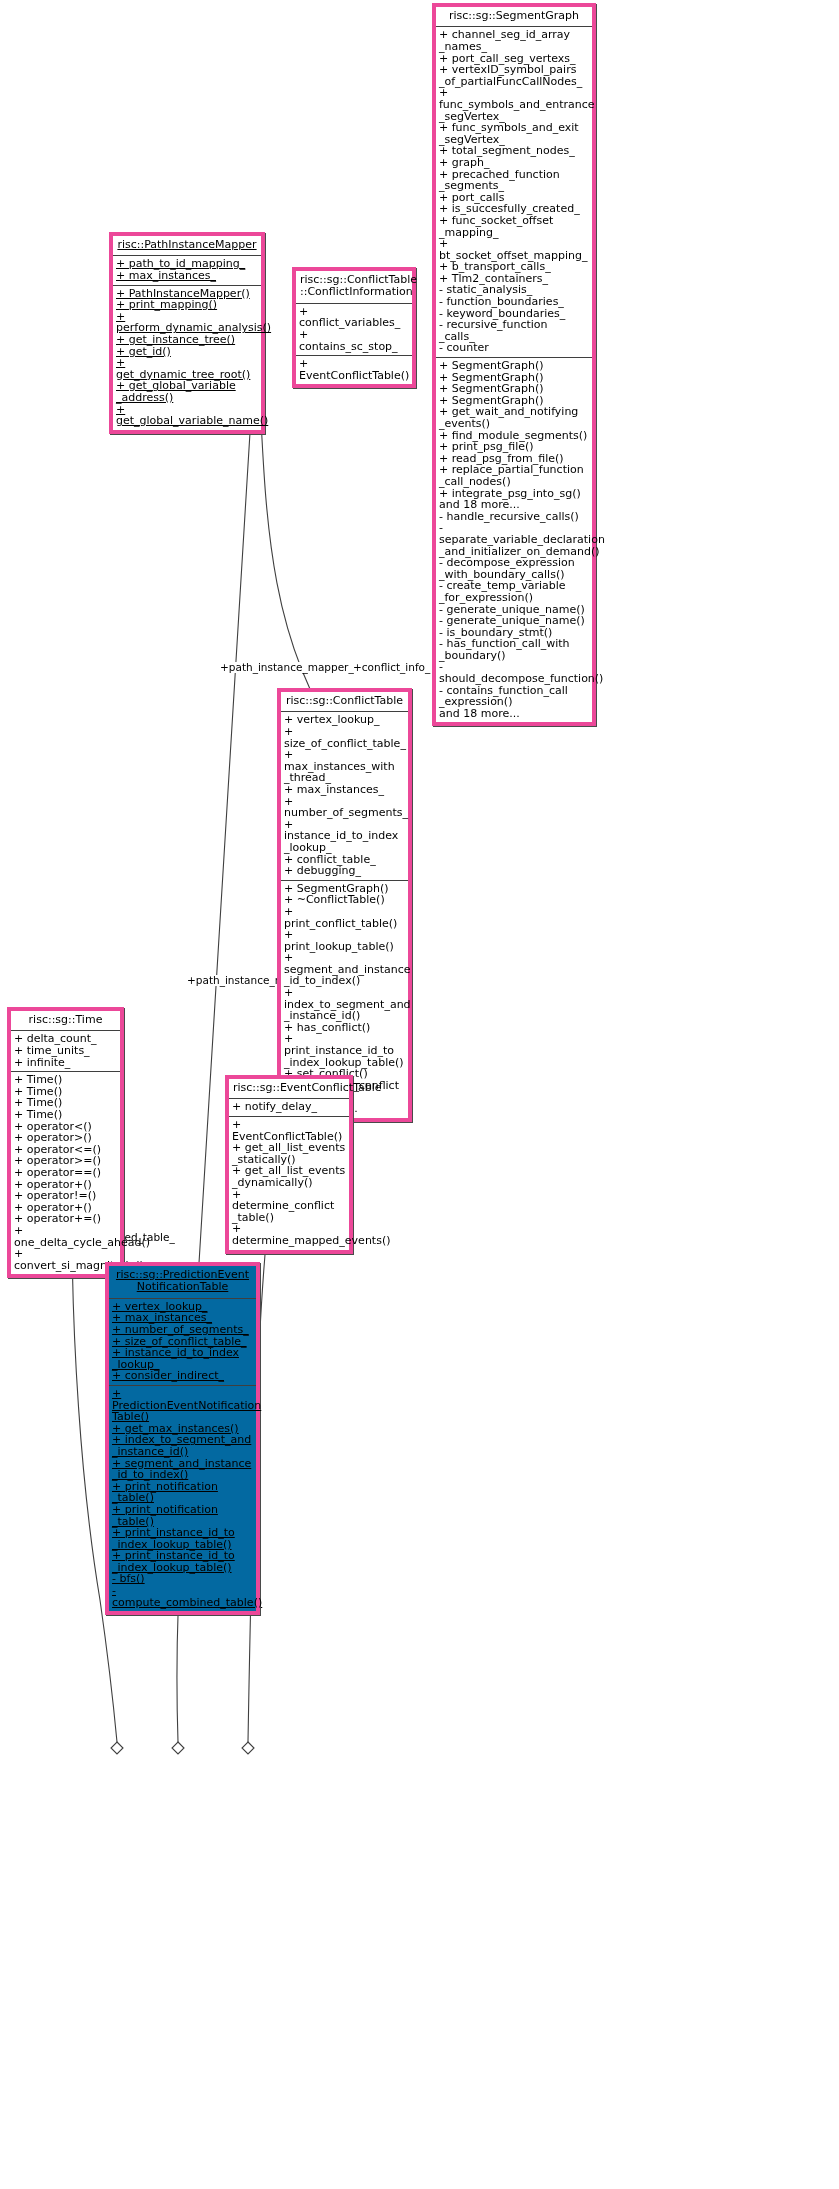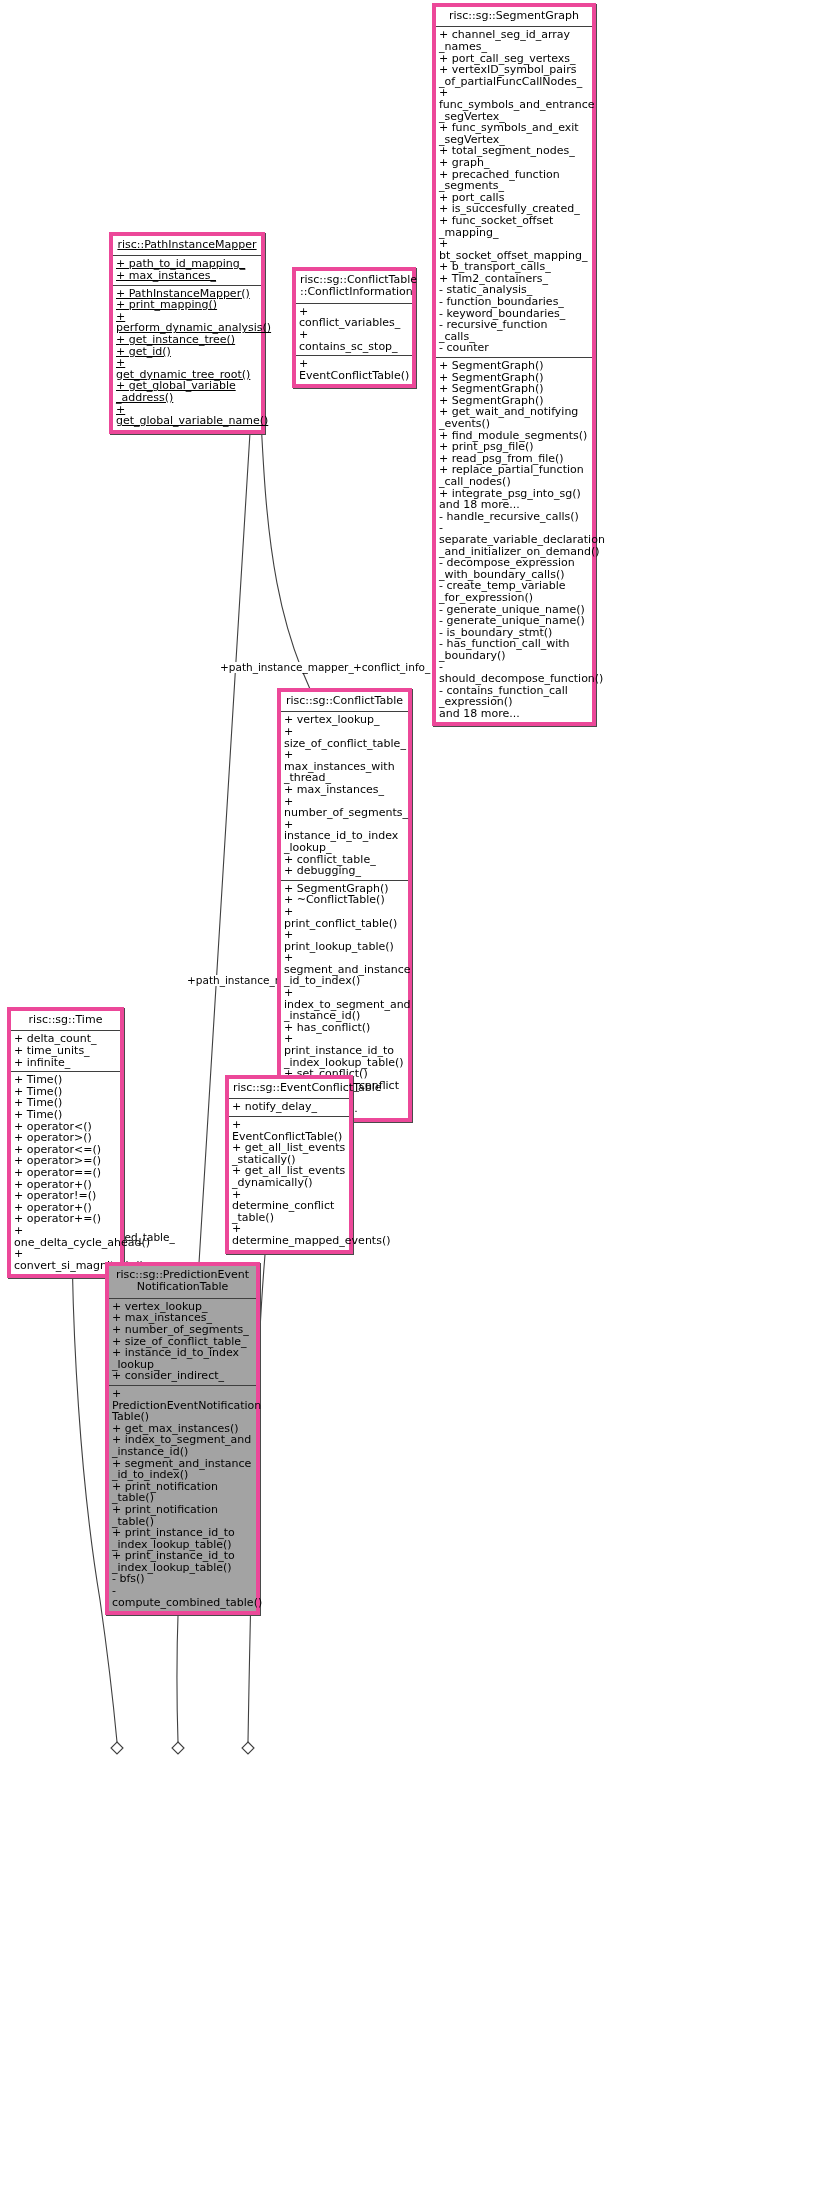--- a/index.html
+++ b/index.html
@@ -15,21 +15,21 @@
   .uml{
     position:absolute;
     box-sizing:border-box;
     border:4px solid #ec4899;
     background:#ffffff;
     font-size:11px;
     line-height:11.6px;
     color:#000000;
   }
   .uml.shadow{ box-shadow:1px 1px 0 0 #4a4a4a; }
-  .uml.hl{ background:#a3a3a3; }
+  .uml.hl{ background:#0369a1;text-decoration:underline; }
   .uml .title{
     text-align:center;
     padding:3px 4px 4px 4px;
     font-size:11px;
     line-height:12.4px;
     white-space:pre-line;
   }
   .uml .sep{ border-top:1px solid #3f3f3f; height:0; }
   .uml .compartment{ padding:2px 3px 3px 3px; }
   .uml .row{

